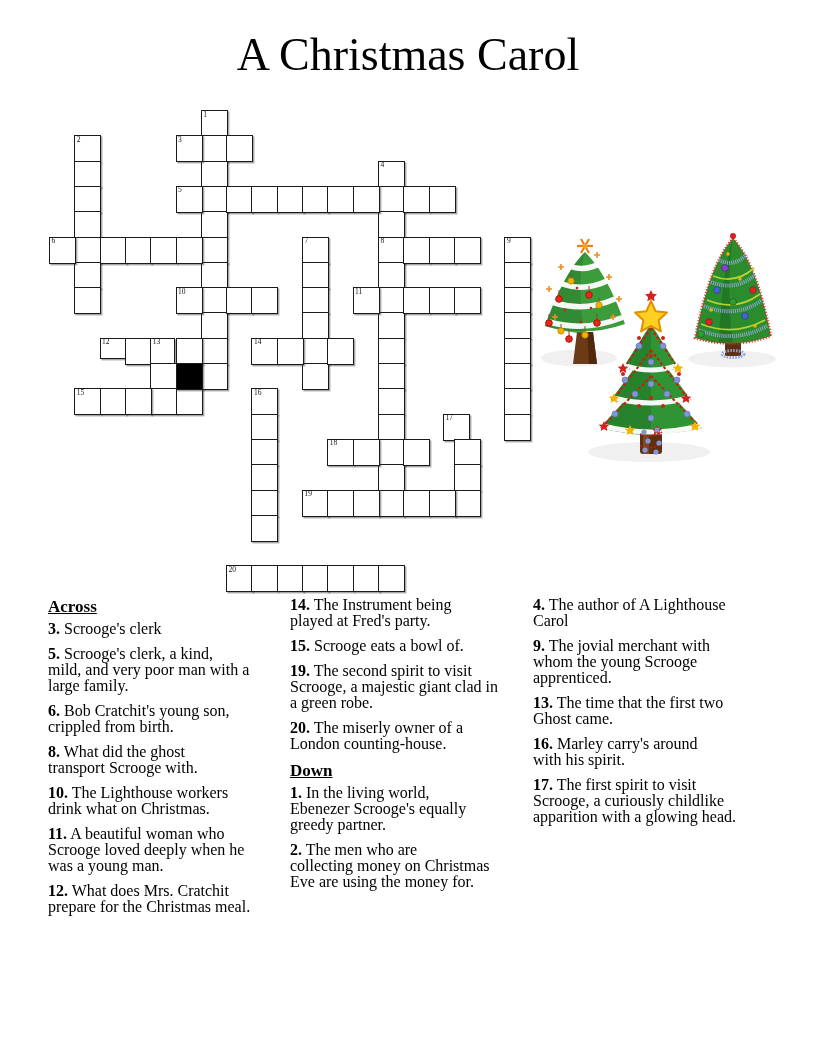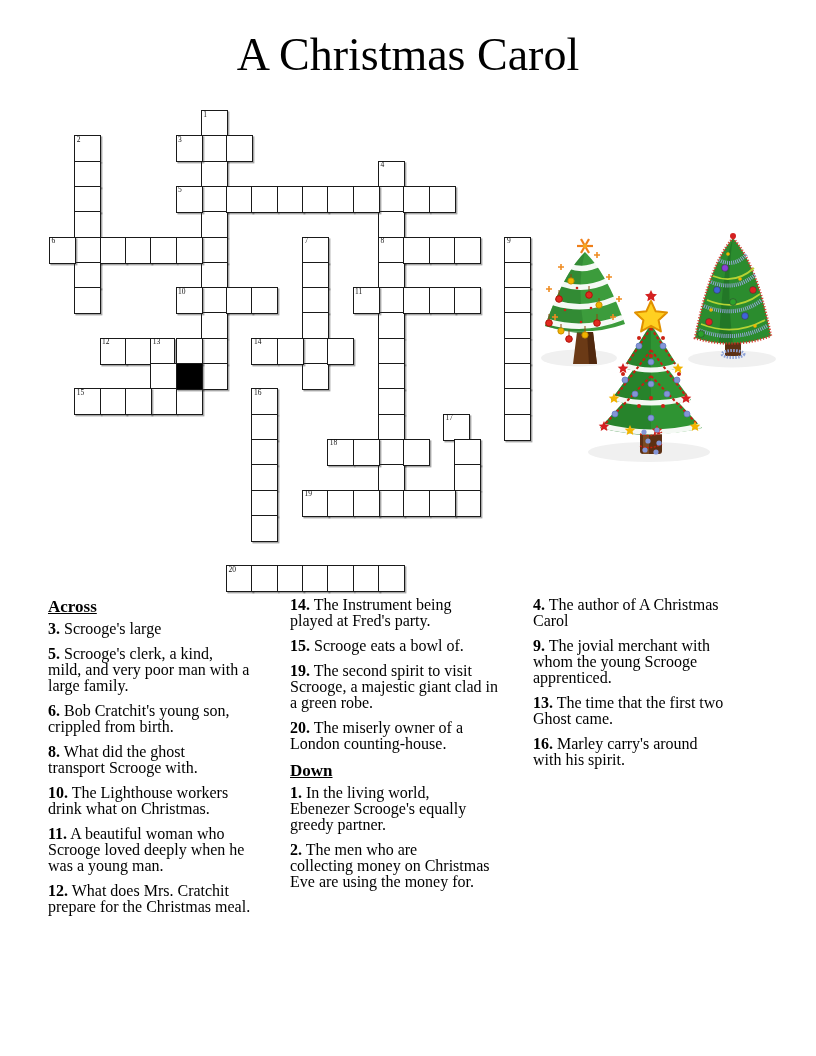--- a/index.html
+++ b/index.html
@@ -116,21 +116,21 @@
         <span class="num">10</span>
       </div>
       <div class="cell" style="left: 177.1px; top: 177.1px; width: 27px; height: 27px;"></div>
       <div class="cell" style="left: 202.4px; top: 177.1px; width: 27px; height: 27px;"></div>
       <div class="cell" style="left: 303.6px; top: 177.1px; width: 27px; height: 27px;">
         <span class="num">11</span>
       </div>
       <div class="cell" style="left: 354.2px; top: 177.1px; width: 27px; height: 27px;"></div>
       <div class="cell" style="left: 379.5px; top: 177.1px; width: 27px; height: 27px;"></div>
       <div class="cell" style="left: 404.8px; top: 177.1px; width: 27px; height: 27px;"></div>
-      <div class="cell" style="left: 50.6px; top: 227.7px; width: 27px; height: 27px; text-align: right;">
+      <div class="cell" style="left: 50.6px; top: 227.7px; width: 27px; height: 21px; text-align: right;">
         <span class="num">12</span>
       </div>
       <div class="cell" style="left: 75.9px; top: 227.7px; width: 27px; height: 27px;"></div>
       <div class="cell" style="left: 101.2px; top: 227.7px; width: 25px; height: 27px;">
         <span class="num">13</span>
       </div>
       <div class="cell" style="left: 126.5px; top: 227.7px; width: 27px; height: 27px;"></div>
       <div class="cell" style="left: 101.2px; top: 253px; width: 27px; height: 27px;"></div>
       <div class="cell" style="left: 101.2px; top: 278.3px; width: 27px; height: 27px;"></div>
       <div class="cell" style="left: 202.4px; top: 227.7px; width: 27px; height: 27px; text-align: right;">
@@ -344,21 +344,21 @@
           <circle cx="132" cy="221" r="2.6" fill="#8495d6"></circle>
         <circle cx="118" cy="228" r="2.6" fill="#8495d6"></circle>
           <circle cx="129" cy="230" r="2.6" fill="#8495d6"></circle>
       </g>
     </g>
   </svg>
 
   <div id="clues">
       <div class="clue-col" style="left: 48px; top: 597px; width: 250px;">
         <div class="clue-header">Across</div>
-        <p class="clue"><b>3.</b><span class="ct"> Scrooge's large</span></p>
+        <p class="clue"><b>3.</b><span class="ct"> Scrooge's clerk</span></p>
         <p class="clue"><b>5.</b><span class="ct"> Scrooge's clerk, a kind,
 mild, and very poor man with a
 large family.</span></p>
         <p class="clue"><b>6.</b><span class="ct"> Bob Cratchit's young son,
 crippled from birth.</span></p>
         <p class="clue"><b>8.</b><span class="ct"> What did the ghost
 transport Scrooge with.</span></p>
         <p class="clue"><b>10.</b><span class="ct"> The Lighthouse workers
 drink what on Christmas.</span></p>
         <p class="clue"><b>11.</b><span class="ct"> A beautiful woman who
@@ -378,25 +378,28 @@
 London counting-house.</span></p>
         <div class="clue-header">Down</div>
         <p class="clue"><b>1.</b><span class="ct"> In the living world,
 Ebenezer Scrooge's equally
 greedy partner.</span></p>
         <p class="clue"><b>2.</b><span class="ct"> The men who are
 collecting money on Christmas
 Eve are using the money for.</span></p>
       </div>
       <div class="clue-col" style="left: 533px; top: 597px; width: 252px;">
-        <p class="clue"><b>4.</b><span class="ct"> The author of A Christmas
+        <p class="clue"><b>4.</b><span class="ct"> The author of A Lighthouse
 Carol</span></p>
         <p class="clue"><b>9.</b><span class="ct"> The jovial merchant with
 whom the young Scrooge
 apprenticed.</span></p>
         <p class="clue"><b>13.</b><span class="ct"> The time that the first two
 Ghost came.</span></p>
         <p class="clue"><b>16.</b><span class="ct"> Marley carry's around
 with his spirit.</span></p>
+        <p class="clue"><b>17.</b><span class="ct"> The first spirit to visit
+Scrooge, a curiously childlike
+apparition with a glowing head.</span></p>
       </div>
     </div>
 
 </div>
 
 </body></html>

